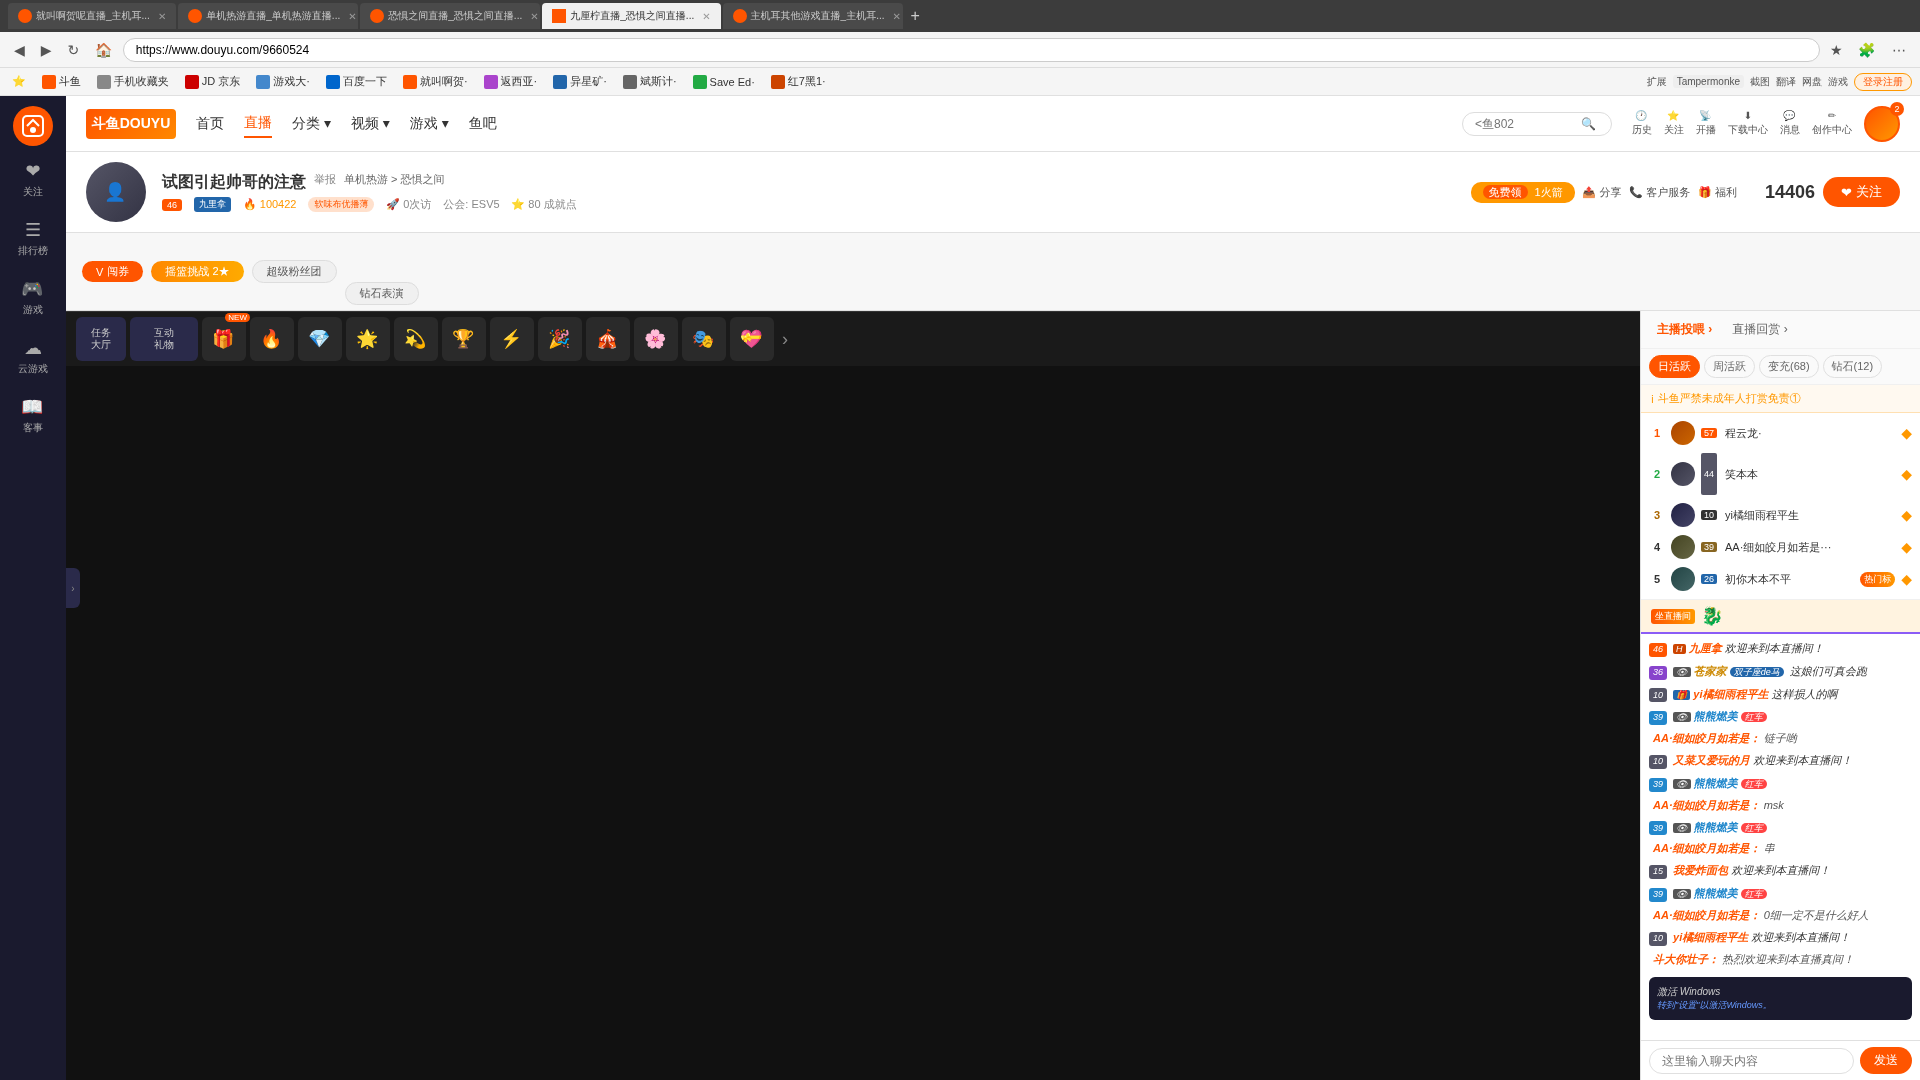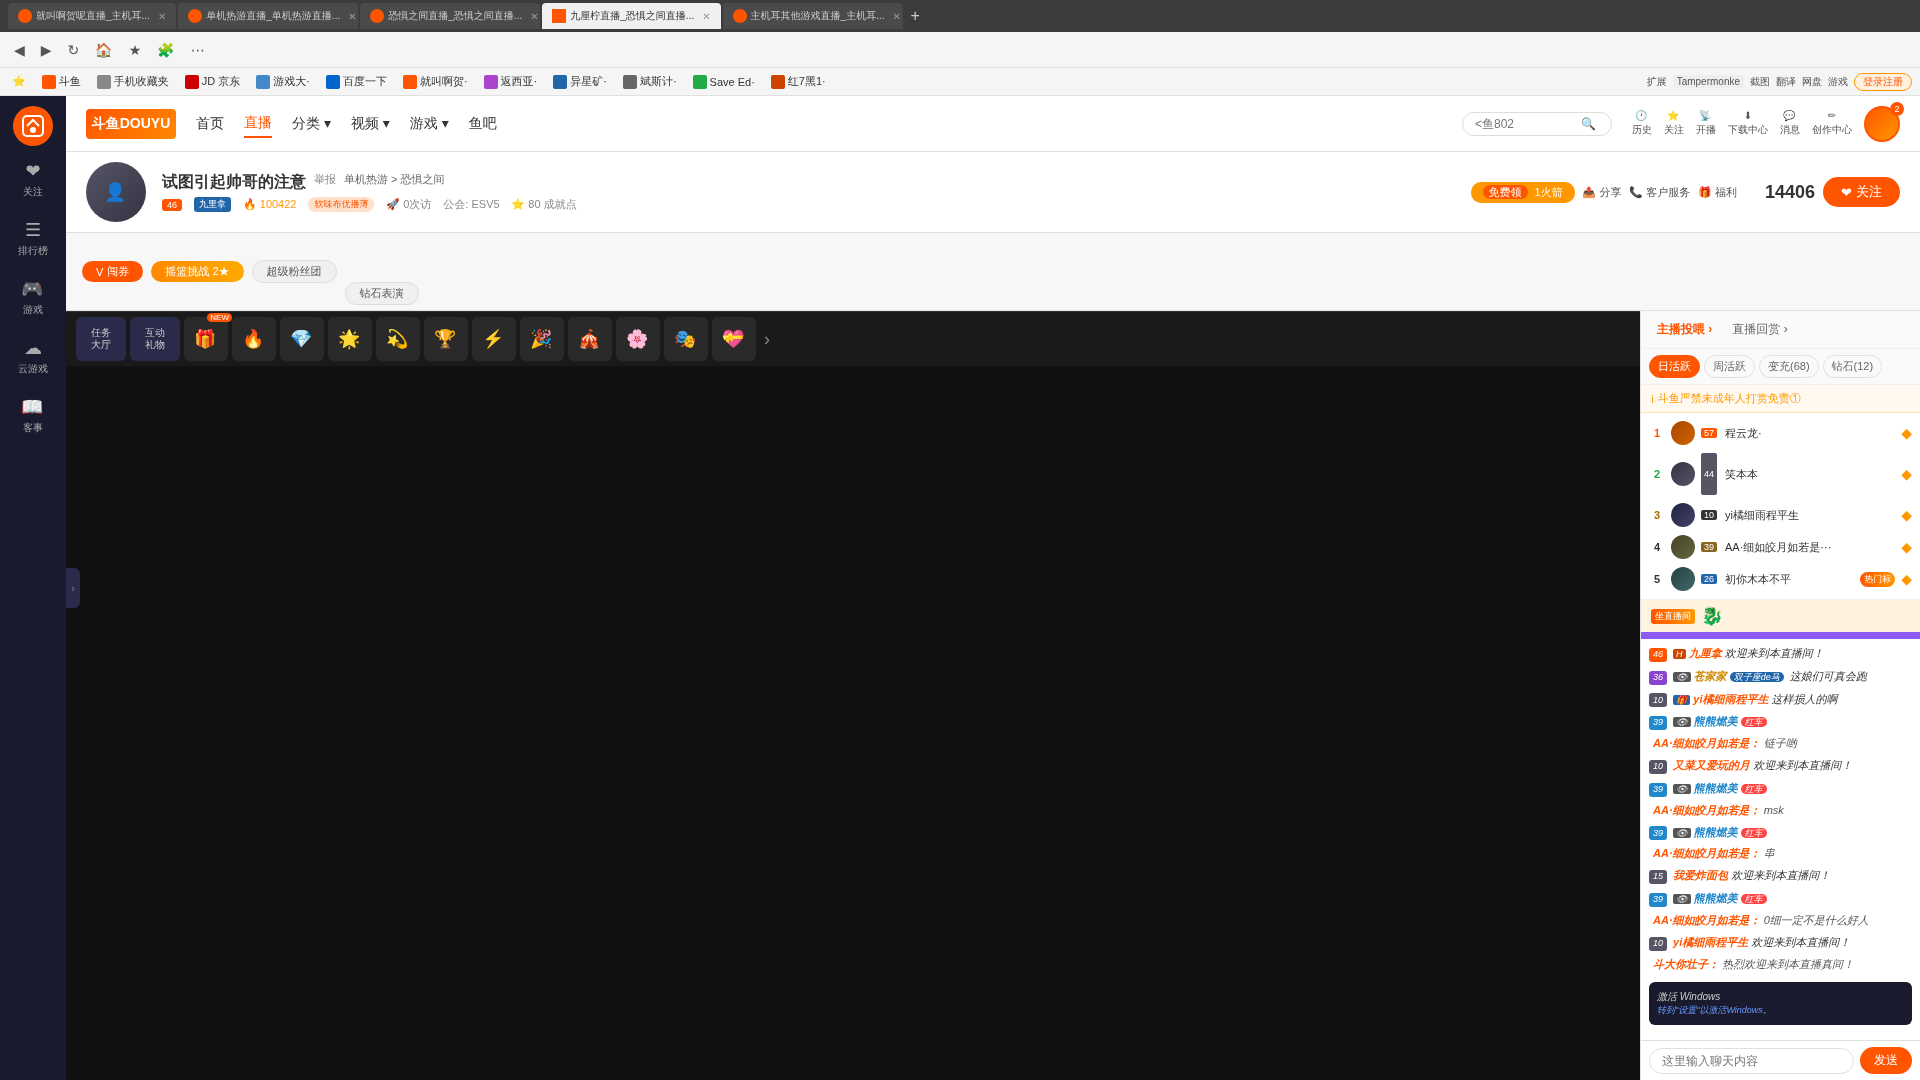--- a/index.html
+++ b/index.html
@@ -140,20 +140,21 @@
       <span class="tab-close">✕</span>
     </div>
     <button class="tab-new">+</button>
   </div>
 
   <div class="nav-bar">
     <button class="nav-btn">◀</button>
     <button class="nav-btn">▶</button>
     <button class="nav-btn">↻</button>
     <button class="nav-btn">🏠</button>
+    <input class="url-bar" value="https://www.douyu.com/9660524" readonly="" style="">
     <div class="nav-actions">
       <button class="nav-btn">★</button>
       <button class="nav-btn">🧩</button>
       <button class="nav-btn">⋯</button>
     </div>
   </div>
 
   <div class="bookmarks-bar">
     <span class="bookmark-item">⭐</span>
     <div class="bookmark-item">
@@ -360,21 +361,21 @@
           <div class="game-overlay">
             <div class="game-bg"></div>
 
           </div>
         </div>
 
         <div class="emoji-bar">
           <button class="emoji-btn" style="background:#2a2a4a; width:50px;">
             <span style="font-size:10px; color:#ccc; line-height:1.2; text-align:center;">任务<br>大厅</span>
           </button>
-          <button class="emoji-btn" style="background:#2a2a4a; width:50px;">
+          <button class="emoji-btn" style="background:#2a2a4a; width:68px;">
             <span style="font-size:10px; color:#ccc; line-height:1.2; text-align:center;">互动<br>礼物</span>
           </button>
           <button class="emoji-btn" style="position:relative;">
             🎁
             <span style="position:absolute; top:-4px; right:-4px; background:#ff5500; color:white; font-size:8px; padding:0 3px; border-radius:8px;">NEW</span>
           </button>
           <button class="emoji-btn">🔥</button>
           <button class="emoji-btn">💎</button>
           <button class="emoji-btn">🌟</button>
           <button class="emoji-btn">💫</button>
@@ -440,21 +441,21 @@
           <div class="rank-item">
             <span class="rank-num">5</span>
             <div class="rank-avatar" style="background:linear-gradient(135deg,#244,#466);"></div>
             <span style="background:#2266aa; color:white; font-size:9px; padding:0 3px; border-radius:2px; margin-right:2px;">26</span>
             <span class="rank-name">初你木本不平</span>
             <span style="background:linear-gradient(90deg,#ff5500,#ff9800); color:white; font-size:9px; padding:1px 4px; border-radius:8px;">热门标</span>
             <span class="rank-diamond">◆</span>
           </div>
         </div>
 
-        <div style="background:#fff3e0; padding:5px 10px; font-size:11px; color:#ff6600; border-bottom:7px solid #8b5cf6; display:flex; align-items:center; gap:6px;">
+        <div style="background:#fff3e0; padding:5px 10px; font-size:11px; color:#ff6600; border-bottom:2px solid #8b5cf6; display:flex; align-items:center; gap:6px;">
           <span style="background:linear-gradient(90deg,#ff5500,#ff9800); color:white; font-size:9px; padding:1px 4px; border-radius:3px;">坐直播间</span>
           <span style="font-size:18px;">🐉</span>
         </div>
 
         <div class="chat-list">
 
           <div class="chat-item">
             <span class="chat-level lv46">46</span>
             <span style="background:#cc4400; color:white; font-size:9px; padding:0 3px; border-radius:2px;">H</span>
             <span class="chat-user"> 九厘拿 </span>

